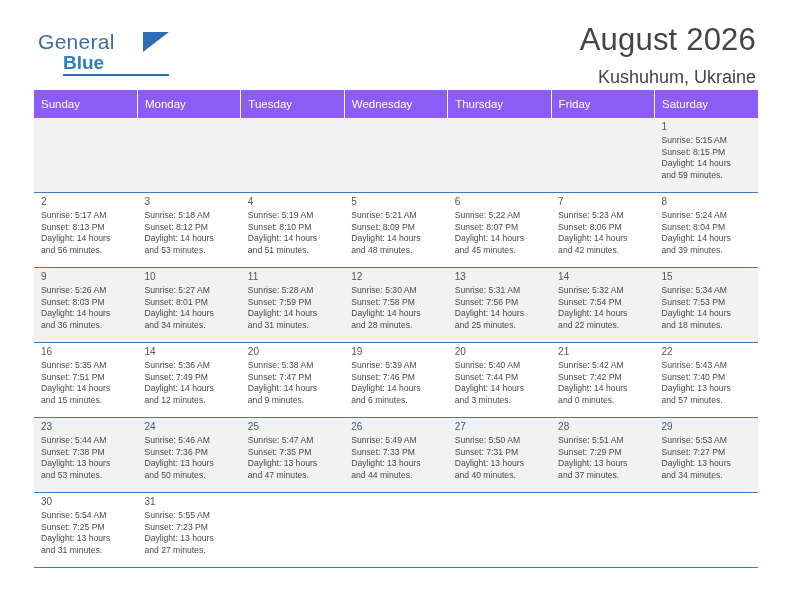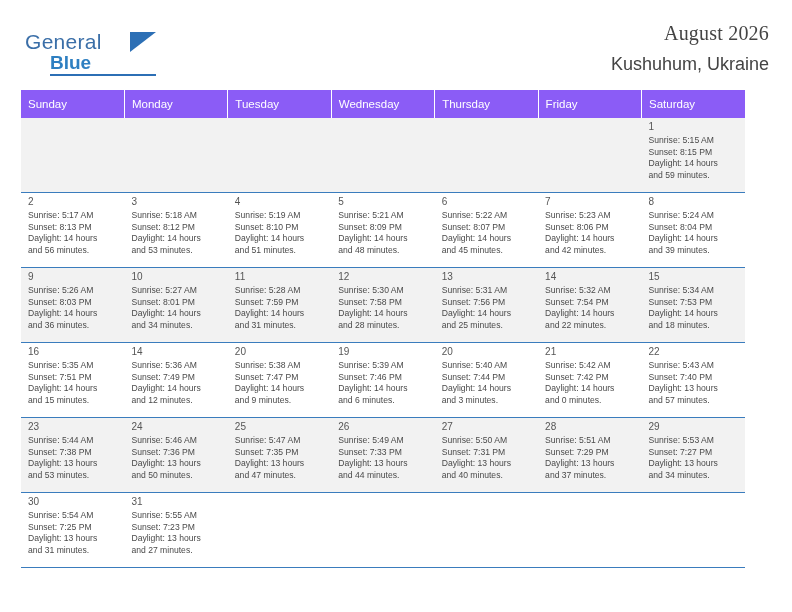--- a/index.html
+++ b/index.html
@@ -12,21 +12,21 @@
     background: #ffffff;
     font-family: "Liberation Sans", sans-serif;
     color: #333333;
     overflow: hidden;
   }
   .page {
     position: relative;
     width: 792px;
     height: 612px;
     box-sizing: border-box;
-    padding: 0 21px;
+    padding: 0 34px;
   }
   
   .header {
     position: relative;
     height: 70px;
     padding-top: 26px;
     box-sizing: border-box;
   }
   .logo {
     position: absolute;
@@ -67,25 +67,24 @@
     height: 2px;
     background: #2c6fb5;
   }
   .title-block {
     position: absolute;
     right: 2px;
     top: 22px;
     text-align: right;
   }
   .month-title {
-    font-size: 20px;
+    font-size: 31px;
     color: #444444;
     font-weight: normal;
     letter-spacing: 0.2px;
-    font-family: Liberation Serif, serif;
   }
   .location {
     font-size: 18px;
     color: #444444;
     margin-top: 9px;
   }
   
   table.calendar {
     width: 724px;
     border-collapse: collapse;

